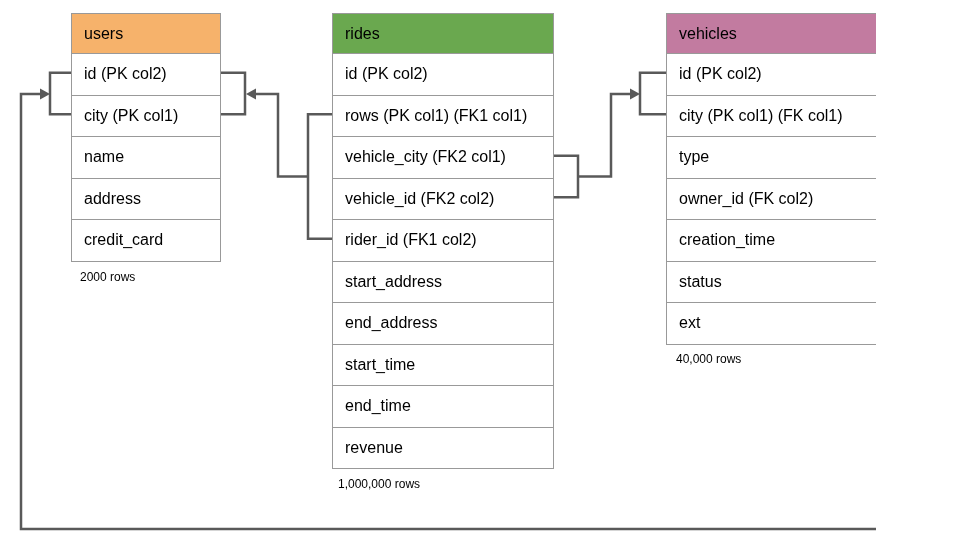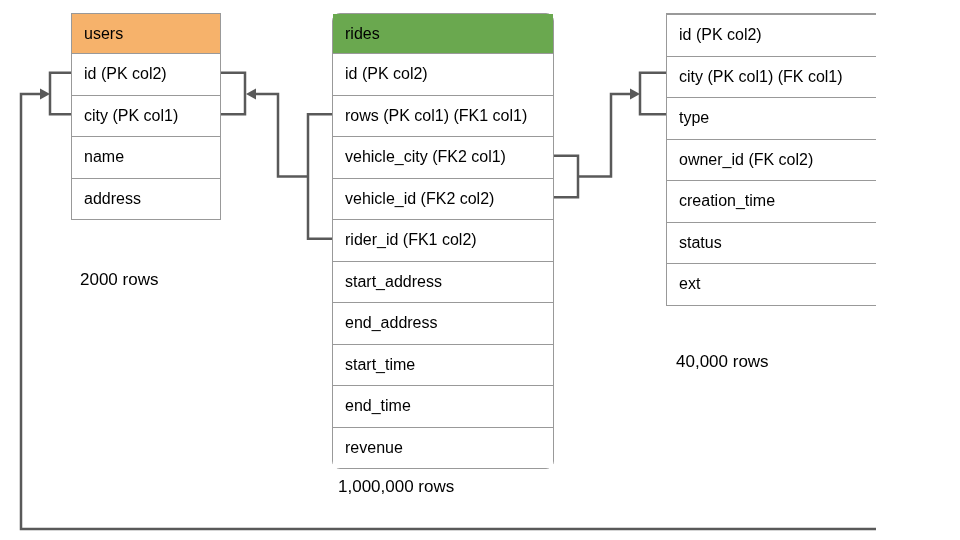--- a/index.html
+++ b/index.html
@@ -48,21 +48,21 @@
     align-items: center;
     padding-left: 12px;
     font-size: 16px;
     color: #000000;
     background: #ffffff;
     border-top: 1px solid var(--table-border);
     box-sizing: border-box;
   }
   .row-count {
     position: absolute;
-    font-size: 17px;
+    font-size: 12px;
     color: #000000;
     white-space: nowrap;
   }
 </style>
 </head>
 <body>
 
 <div class="canvas">
 
   <svg class="connector-layer" viewBox="0 0 960 540" width="960" height="540">
@@ -88,39 +88,41 @@
       <polygon points="640,94 630,88.5 630,99.5"></polygon>
     </g>
   </svg>
 
   <div class="table tbl-users" style="left:71px; top:13px; width:150px;">
     <div class="tbl-header">users</div>
     <div class="tbl-row">id (PK col2)</div>
     <div class="tbl-row">city (PK col1)</div>
     <div class="tbl-row">name</div>
     <div class="tbl-row">address</div>
+    <div class="tbl-row">credit_card</div>
   </div>
   <div class="row-count" style="left:80px; top:270px;">2000 rows</div>
 
-  <div class="table tbl-rides" style="left:332px; top:13px; width:222px;border-radius:8px;">
+  <div class="table tbl-rides" style="left:332px; top:13px; width:222px;">
     <div class="tbl-header">rides</div>
     <div class="tbl-row">id (PK col2)</div>
     <div class="tbl-row">rows (PK col1) (FK1 col1)</div>
     <div class="tbl-row">vehicle_city (FK2 col1)</div>
     <div class="tbl-row">vehicle_id (FK2 col2)</div>
     <div class="tbl-row">rider_id (FK1 col2)</div>
     <div class="tbl-row">start_address</div>
     <div class="tbl-row">end_address</div>
     <div class="tbl-row">start_time</div>
     <div class="tbl-row">end_time</div>
     <div class="tbl-row">revenue</div>
   </div>
   <div class="row-count" style="left:338px; top:477px;">1,000,000 rows</div>
 
   <div class="table tbl-vehicles" style="left:666px; top:13px; width:221px;">
+    <div class="tbl-header">vehicles</div>
     <div class="tbl-row">id (PK col2)</div>
     <div class="tbl-row">city (PK col1) (FK col1)</div>
     <div class="tbl-row">type</div>
     <div class="tbl-row">owner_id (FK col2)</div>
     <div class="tbl-row">creation_time</div>
     <div class="tbl-row">status</div>
     <div class="tbl-row">ext</div>
   </div>
   <div class="row-count" style="left:676px; top:352px;">40,000 rows</div>
 

